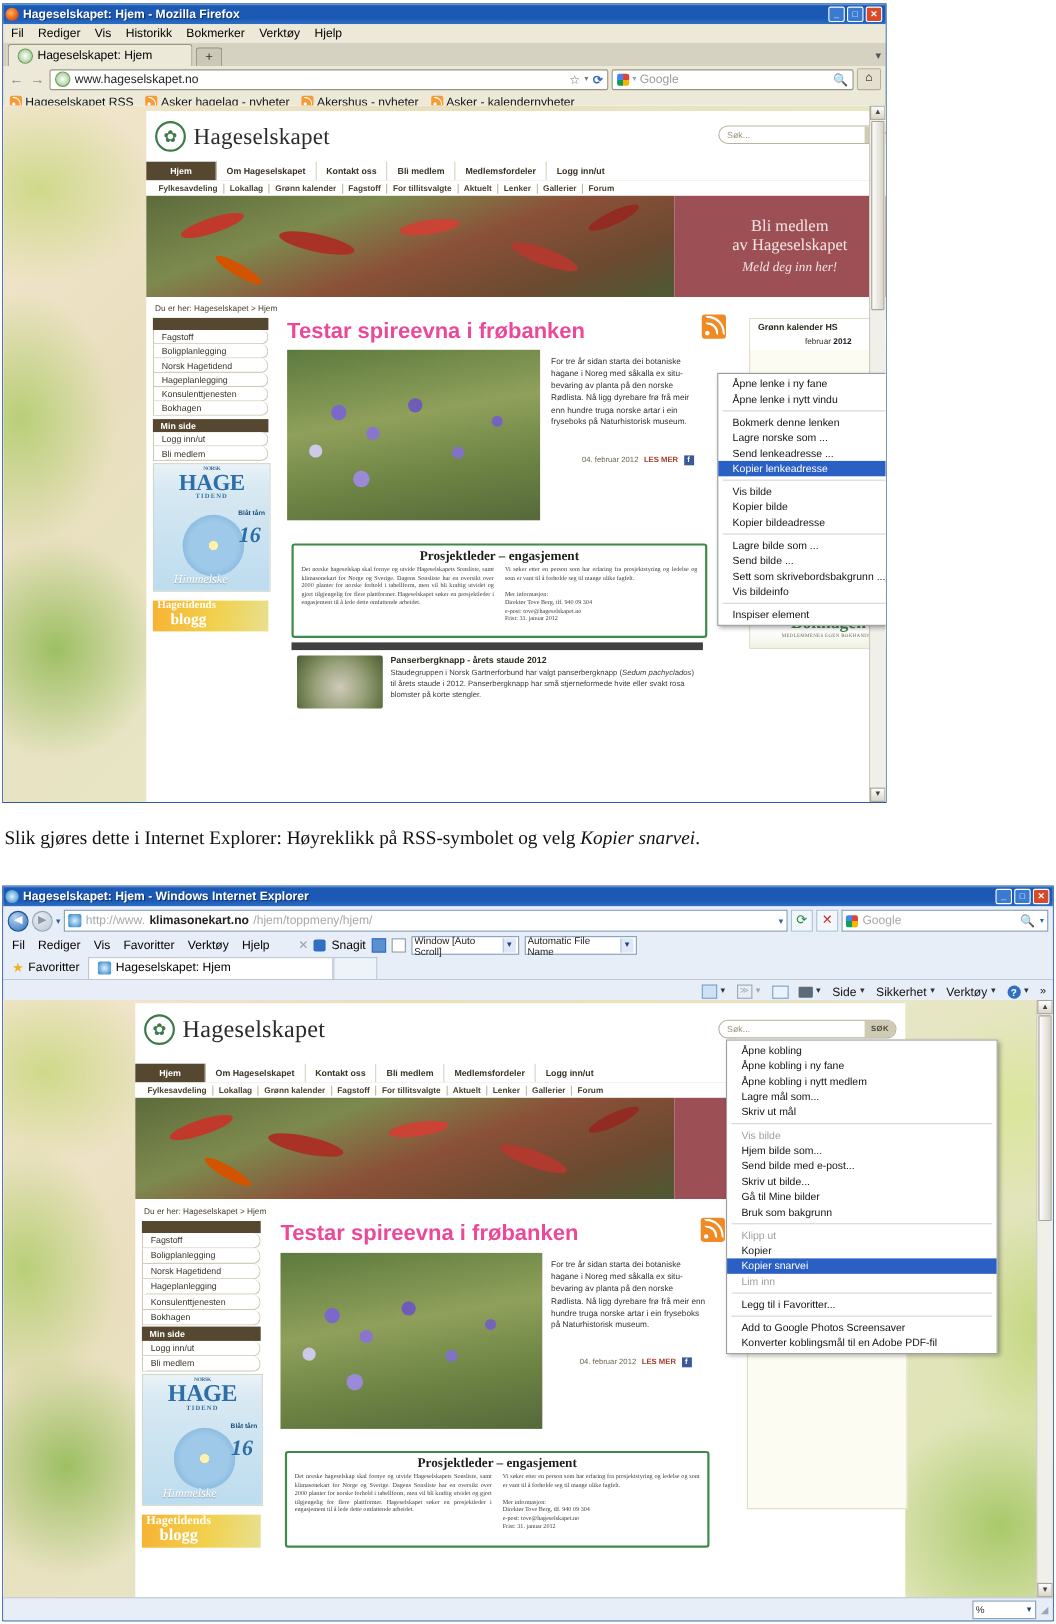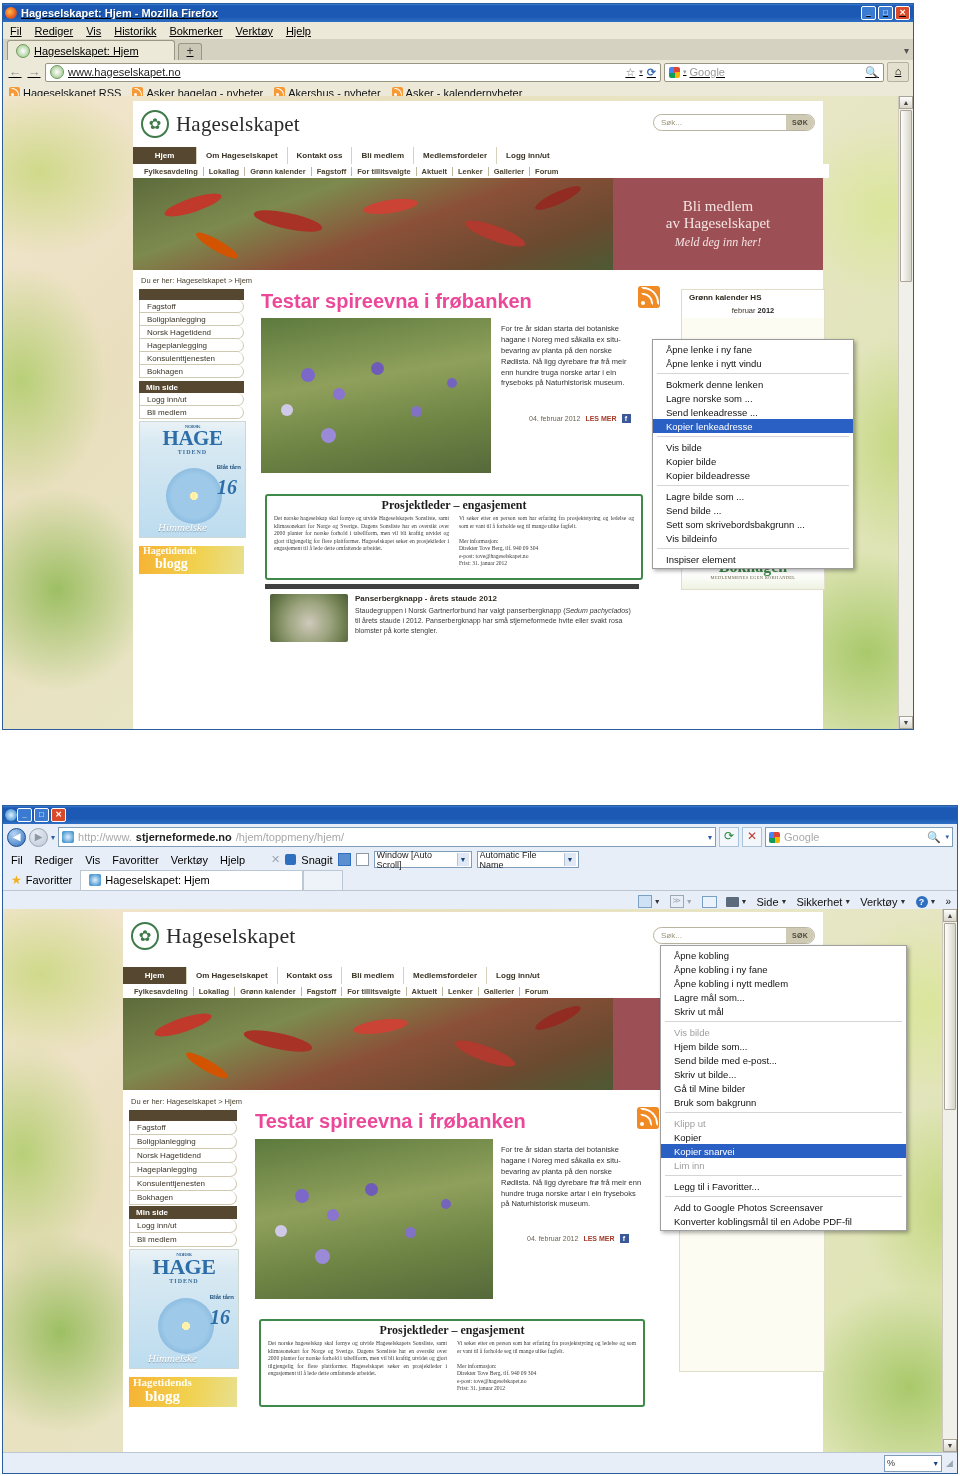--- a/index.html
+++ b/index.html
@@ -117,21 +117,21 @@
   .bigrss{position:absolute;background:#f08a24;border-radius:3px;color:#fff;}
   .bigrss .d{position:absolute;left:3px;bottom:3px;width:4px;height:4px;border-radius:50%;background:#fff;}
   .bigrss .a1{position:absolute;left:3px;bottom:3px;width:8px;height:8px;border:2px solid #fff;
               border-left-color:transparent;border-bottom-color:transparent;border-radius:0 10px 0 0;}
   .bigrss .a2{position:absolute;left:3px;bottom:3px;width:14px;height:14px;border:2px solid #fff;
               border-left-color:transparent;border-bottom-color:transparent;border-radius:0 16px 0 0;}
   .projbox{position:absolute;border:2px solid #3f8a4a;border-radius:3px;background:#fff;}
   .projtitle{text-align:center;font-family:"Liberation Serif",serif;font-weight:bold;color:#1c1c1c;}
   .projcols{display:flex;gap:10px;padding:2px 7px 5px;}
   .projcols div{flex:1;font-family:"Liberation Serif",serif;font-size:5.6px;line-height:1.35;color:#3b3b3b;text-align:justify;}
-  .newsrow{position:absolute;background:#fff;display:flex;gap:7px;padding:5px;border-top:5px solid #404040;}
+  .newsrow{position:absolute;background:#fff;display:flex;gap:7px;padding:5px;border-top:7px solid #404040;}
   .newsthumb{width:78px;height:48px;flex:0 0 auto;border-radius:2px;
              background:radial-gradient(circle at 50% 60%,#cfcabb 0%,#9aa27c 45%,#6d7d4e 75%,#4e5c38 100%);}
   .newstitle{font-size:8px;font-weight:bold;color:#2e2a20;}
   .newsbody{font-size:7px;line-height:1.45;color:#3b3b3b;margin-top:3px;}
   .newsbody i{font-style:italic;}
   .calcard{position:absolute;background:#fdfcf2;border:1px solid #e0dcc6;}
   .calhdr{background:#fff;color:#2e2a20;font-size:8px;font-weight:bold;padding:3px 0 3px 7px;}
   .calmonth{text-align:center;font-size:7.5px;color:#3a3427;background:#fff;padding:1px 0 3px;}
   .calmonth b{color:#1c1c1c;}
   .calentry{font-size:7px;line-height:1.5;color:#3a3427;padding:3px 7px;}
@@ -168,21 +168,21 @@
   .zoomsel{border:1px solid #7f9db9;background:#fff;height:15px;display:flex;align-items:center;padding:0 2px;font-size:9px;gap:6px;}
 
   .caption{position:absolute;font-family:"Liberation Serif",serif;font-size:17.5px;color:#111;white-space:nowrap;}
   .caption i{font-style:italic;}
 </style>
 </head>
 <body>
 
 <div class="page">
 
-  <div class="win" id="ffwin" style="left:2px;top:3px;width:912px;height:727px;text-decoration:underline;">
+  <div class="win" id="ffwin" style="left:2px;top:3px;width:804px;height:727px;">
 
     <div class="titlebar">
       <span class="favico" style="background:radial-gradient(circle at 40% 40%,#ffb84d,#e8581c 60%,#2b5fa8 100%);border-radius:50%;"></span>
       <span class="ttl">Hageselskapet: Hjem - Mozilla Firefox</span>
       <span class="winbtns">
         <span class="wb">_</span>
         <span class="wb">□</span>
         <span class="wb close">✕</span>
       </span>
     </div>
@@ -417,40 +417,44 @@
       </div>
 
       <div class="scrollbar" style="right:0;top:0;width:14px;bottom:0;">
         <div class="sbarrow" style="top:0;">▲</div>
         <div class="sbthumb" style="top:14px;height:170px;"></div>
         <div class="sbarrow" style="bottom:0;">▼</div>
       </div>
     </div>
   </div>
 
+  <div class="caption" style="left:4px;top:751px;">
+    <span>Slik gjøres dette i Internet Explorer: Høyreklikk på RSS-symbolet og velg </span><i>Kopier snarvei</i><span>.</span>
+  </div>
 
   <div class="win" id="iewin" style="left:2px;top:805px;width:956px;height:669px;background:#e8eef7;">
 
     <div class="titlebar">
       <span class="favico" style="background:radial-gradient(circle at 50% 50%,#dff0ff,#1f7ec4);border-radius:50%;"></span>
+      <span class="ttl">Hageselskapet: Hjem - Windows Internet Explorer</span>
       <span class="winbtns">
         <span class="wb">_</span>
         <span class="wb">□</span>
         <span class="wb close">✕</span>
       </span>
     </div>
 
     <div class="ie-nav">
       <span class="circbtn">◀</span>
       <span class="circbtn dis">▶</span>
       <span style="font-size:8px;color:#2a5fa8;">▾</span>
       <div class="ie-url">
         <span class="favico" style="background:radial-gradient(circle at 50% 50%,#dff0ff,#1f7ec4);border-radius:2px;"></span>
         <span class="dim">http://www.</span>
-          <span class="dark">stjerneformede.no</span>
+          <span class="dark">klimasonekart.no</span>
           <span class="dim">/hjem/toppmeny/hjem/</span>
         <span style="margin-left:auto;font-size:8px;color:#2a5fa8;">▾</span>
       </div>
       <span class="sqbtn" style="color:#2a8a3e;border:1px solid #a9c3da;background:#f3f7fc;">⟳</span>
       <span class="sqbtn" style="color:#c0392b;border:1px solid #a9c3da;background:#f3f7fc;">✕</span>
       <div class="ie-search">
         <span style="display:inline-block;width:11px;height:11px;
               background:conic-gradient(#db4437 0 25%,#f4b400 0 50%,#0f9d58 0 75%,#4285f4 0);border-radius:2px;"></span>
         <span>Google</span>
         <span style="margin-left:auto;color:#2a5fa8;">🔍</span>

